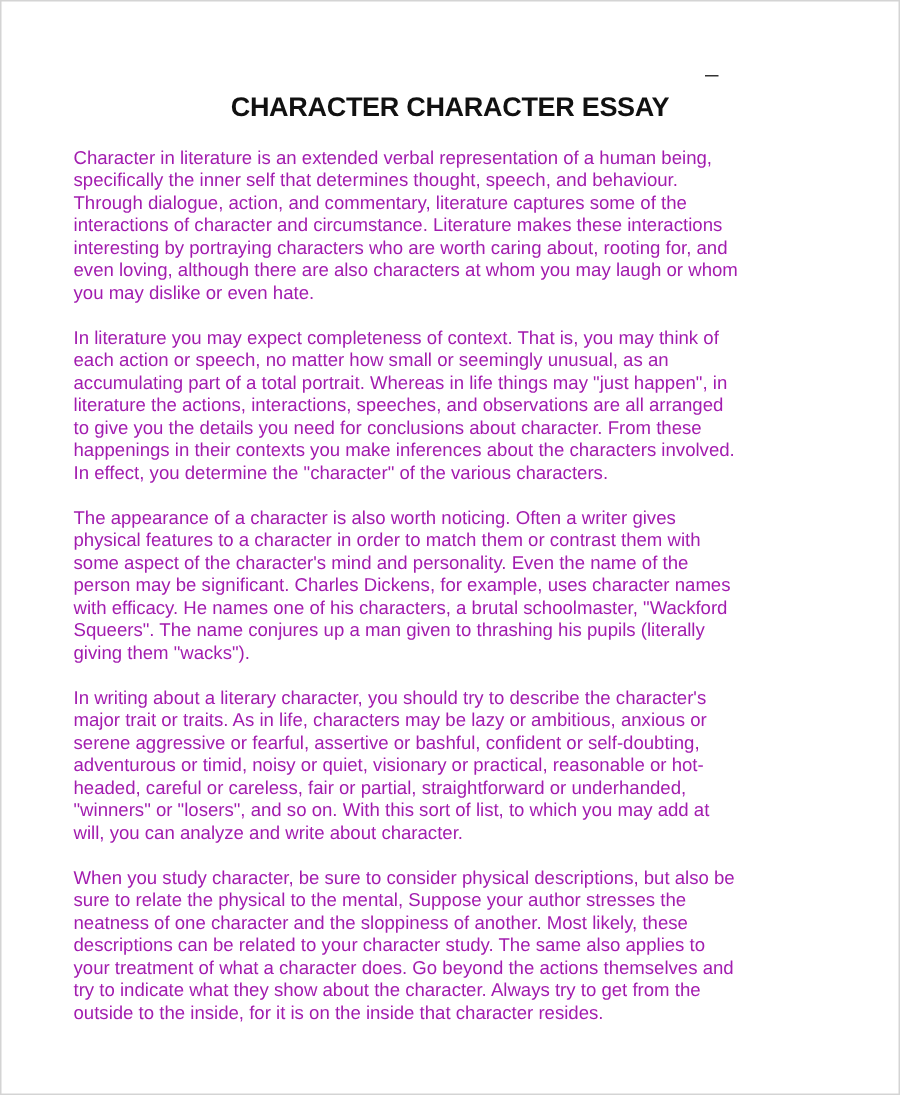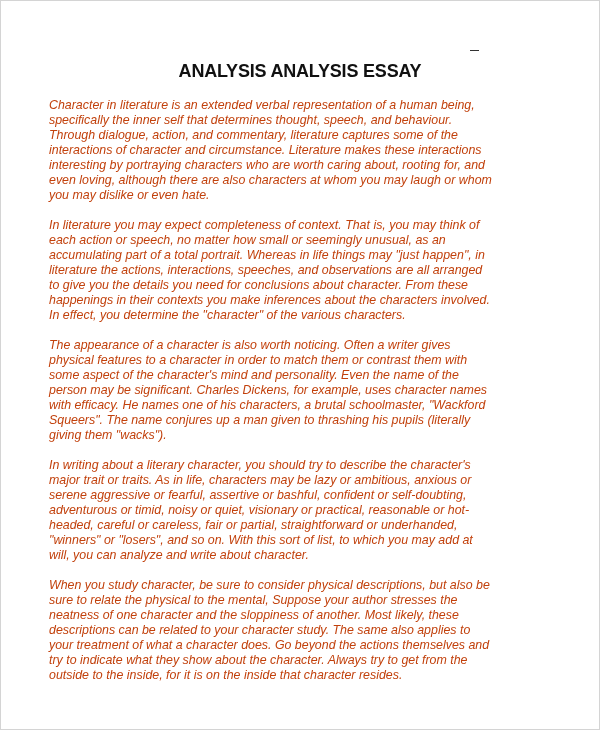--- a/index.html
+++ b/index.html
@@ -43,35 +43,34 @@
       line-height: 26px;
     }
     .body-text {
       position: absolute;
       left: 48px;
       top: 97px;
       width: 510px;
       font-family: "Liberation Sans", sans-serif;
       font-size: 12.4px;
       line-height: 15px;
-      color: #c2410c;
-      font-style: italic;
+      color: #a21caf;
     }
     .para {
       margin: 0 0 15px 0;
       white-space: pre-line;
     }
   </style>
 </head>
 <body>
 
 <div class="page">
   <div class="page-mark"></div>
 
-  <h1 class="title">ANALYSIS ANALYSIS ESSAY</h1>
+  <h1 class="title">CHARACTER CHARACTER ESSAY</h1>
 
   <div class="body-text">
     <p class="para">Character in literature is an extended verbal representation of a human being,
 specifically the inner self that determines thought, speech, and behaviour.
 Through dialogue, action, and commentary, literature captures some of the
 interactions of character and circumstance. Literature makes these interactions
 interesting by portraying characters who are worth caring about, rooting for, and
 even loving, although there are also characters at whom you may laugh or whom
 you may dislike or even hate.</p>
     <p class="para">In literature you may expect completeness of context. That is, you may think of

